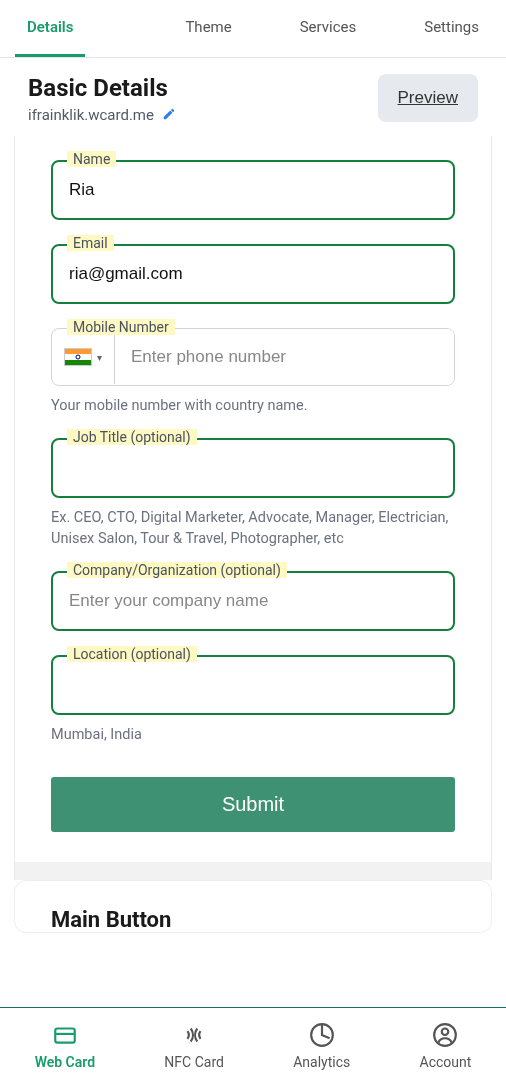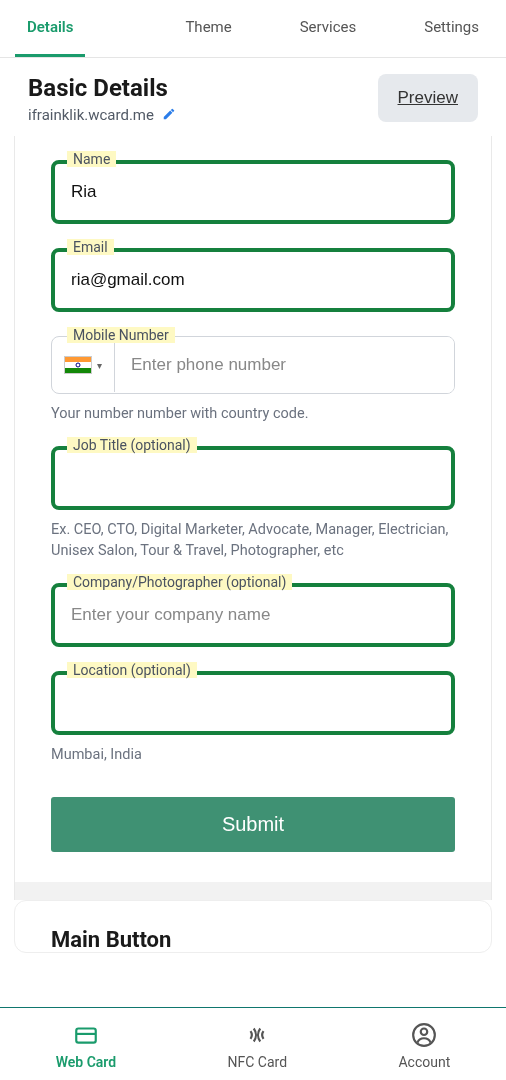--- a/index.html
+++ b/index.html
@@ -89,21 +89,21 @@
       top: -9px;
       left: 16px;
       background: #fef9c3;
       padding: 0 6px;
       font-size: 14px;
       color: #4a5260;
       z-index: 2;
     }
     .text-input {
       width: 100%;
-      border: 4px solid #15803d;
+      border: 2px solid #15803d;
       border-radius: 8px;
       padding: 18px 16px;
       font-size: 17px;
       color: #111;
       outline: none;
     }
     .text-input::placeholder {
       color: #888;
     }
     .phone-wrapper {
@@ -260,30 +260,30 @@
             <div class="flag-stripe flag-white">
                 <div class="flag-chakra"></div>
               </div>
             <div class="flag-stripe flag-green"></div>
           </div>
           <span class="chevron">▾</span>
         </div>
         <input class="phone-input" type="text" placeholder="Enter phone number" style="">
       </div>
     </div>
-    <div class="helper-text">Your number number with country code.</div>
+    <div class="helper-text">Your mobile number with country name.</div>
 
     <div class="field-group">
       <label class="floating-label">Job Title (optional)</label>
       <input class="text-input" type="text" style="">
     </div>
     <div class="helper-text">Ex. CEO, CTO, Digital Marketer, Advocate, Manager, Electrician, Unisex Salon, Tour &amp; Travel, Photographer, etc</div>
 
     <div class="field-group">
-      <label class="floating-label">Company/Photographer (optional)</label>
+      <label class="floating-label">Company/Organization (optional)</label>
       <input class="text-input" type="text" placeholder="Enter your company name" style="">
     </div>
 
     <div class="field-group">
       <label class="floating-label">Location (optional)</label>
       <input class="text-input" type="text" style="">
     </div>
     <div class="helper-text">Mumbai, India</div>
 
     <button class="submit-btn">Submit</button>
@@ -308,19 +308,26 @@
     <svg class="nav-icon" viewBox="0 0 24 24" fill="none" stroke="#555" stroke-width="2">
         <path d="M6 8.5a6 6 0 0 1 0 7"></path>
         <path d="M9 6a10 10 0 0 1 0 12"></path>
         <path d="M15 18a10 10 0 0 1 0-12"></path>
         <path d="M18 15.5a6 6 0 0 1 0-7"></path>
       </svg>
     <span class="nav-label">NFC Card</span>
   </div>
   <div class="nav-item">
     <svg class="nav-icon" viewBox="0 0 24 24" fill="none" stroke="#555" stroke-width="2">
+        <path d="M12 2v10l7 3"></path>
+        <circle cx="12" cy="12" r="10"></circle>
+      </svg>
+    <span class="nav-label">Analytics</span>
+  </div>
+  <div class="nav-item">
+    <svg class="nav-icon" viewBox="0 0 24 24" fill="none" stroke="#555" stroke-width="2">
         <circle cx="12" cy="12" r="10"></circle>
         <circle cx="12" cy="9" r="3"></circle>
         <path d="M6 19c1-3 4-4 6-4s5 1 6 4"></path>
       </svg>
     <span class="nav-label">Account</span>
   </div>
 </div>
 
 </body></html>

